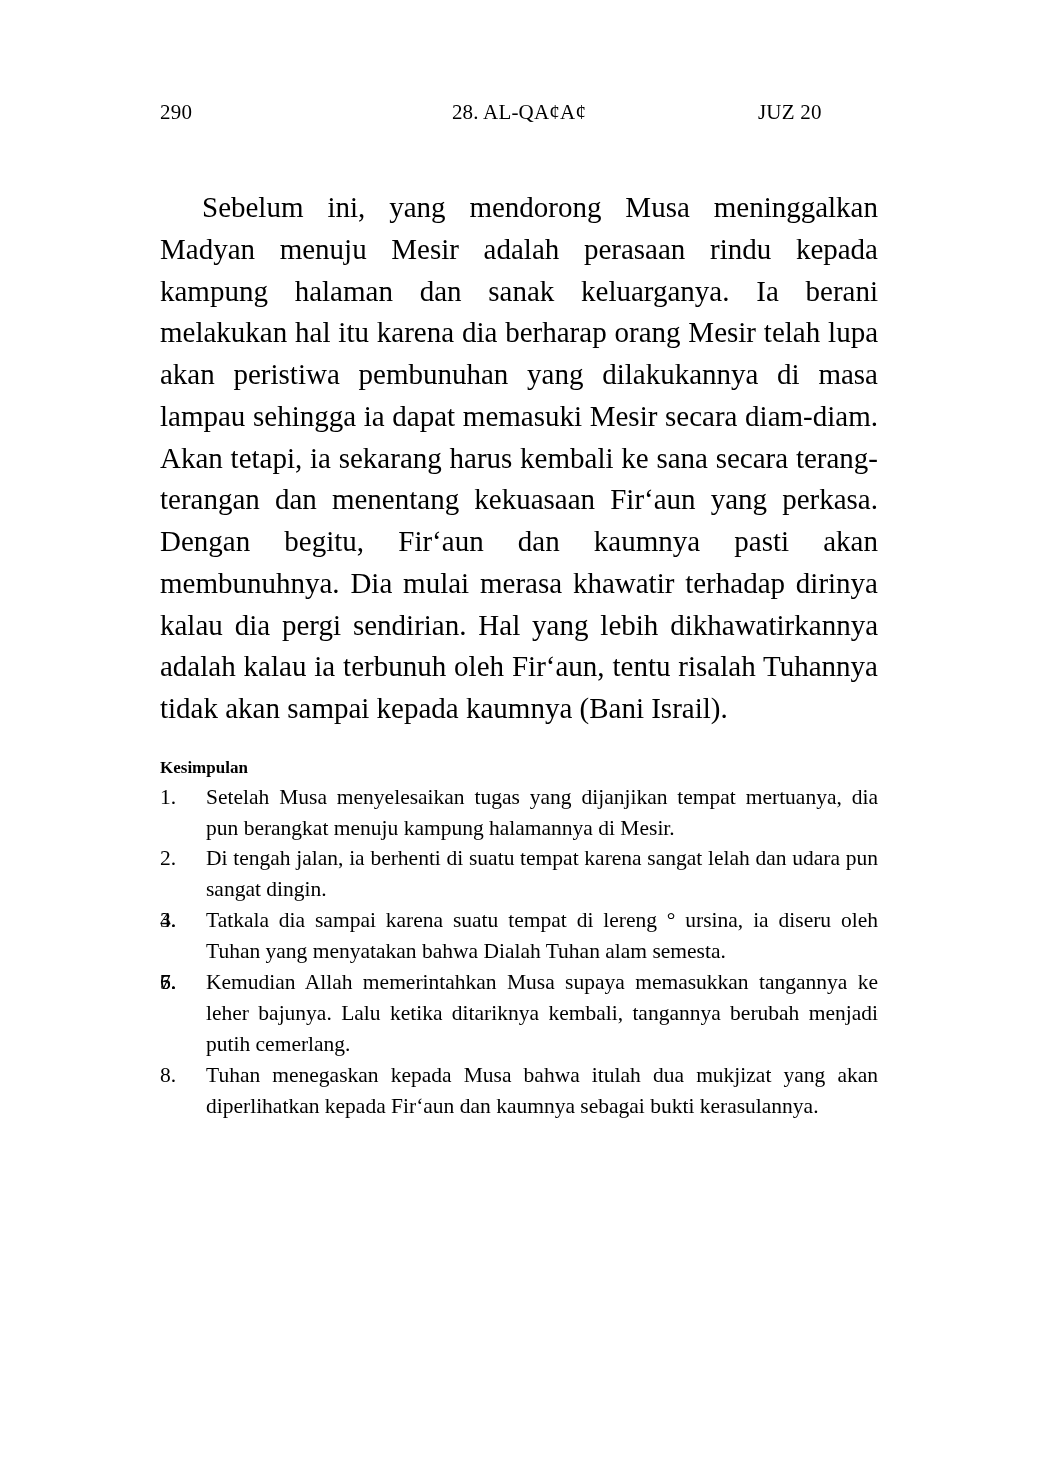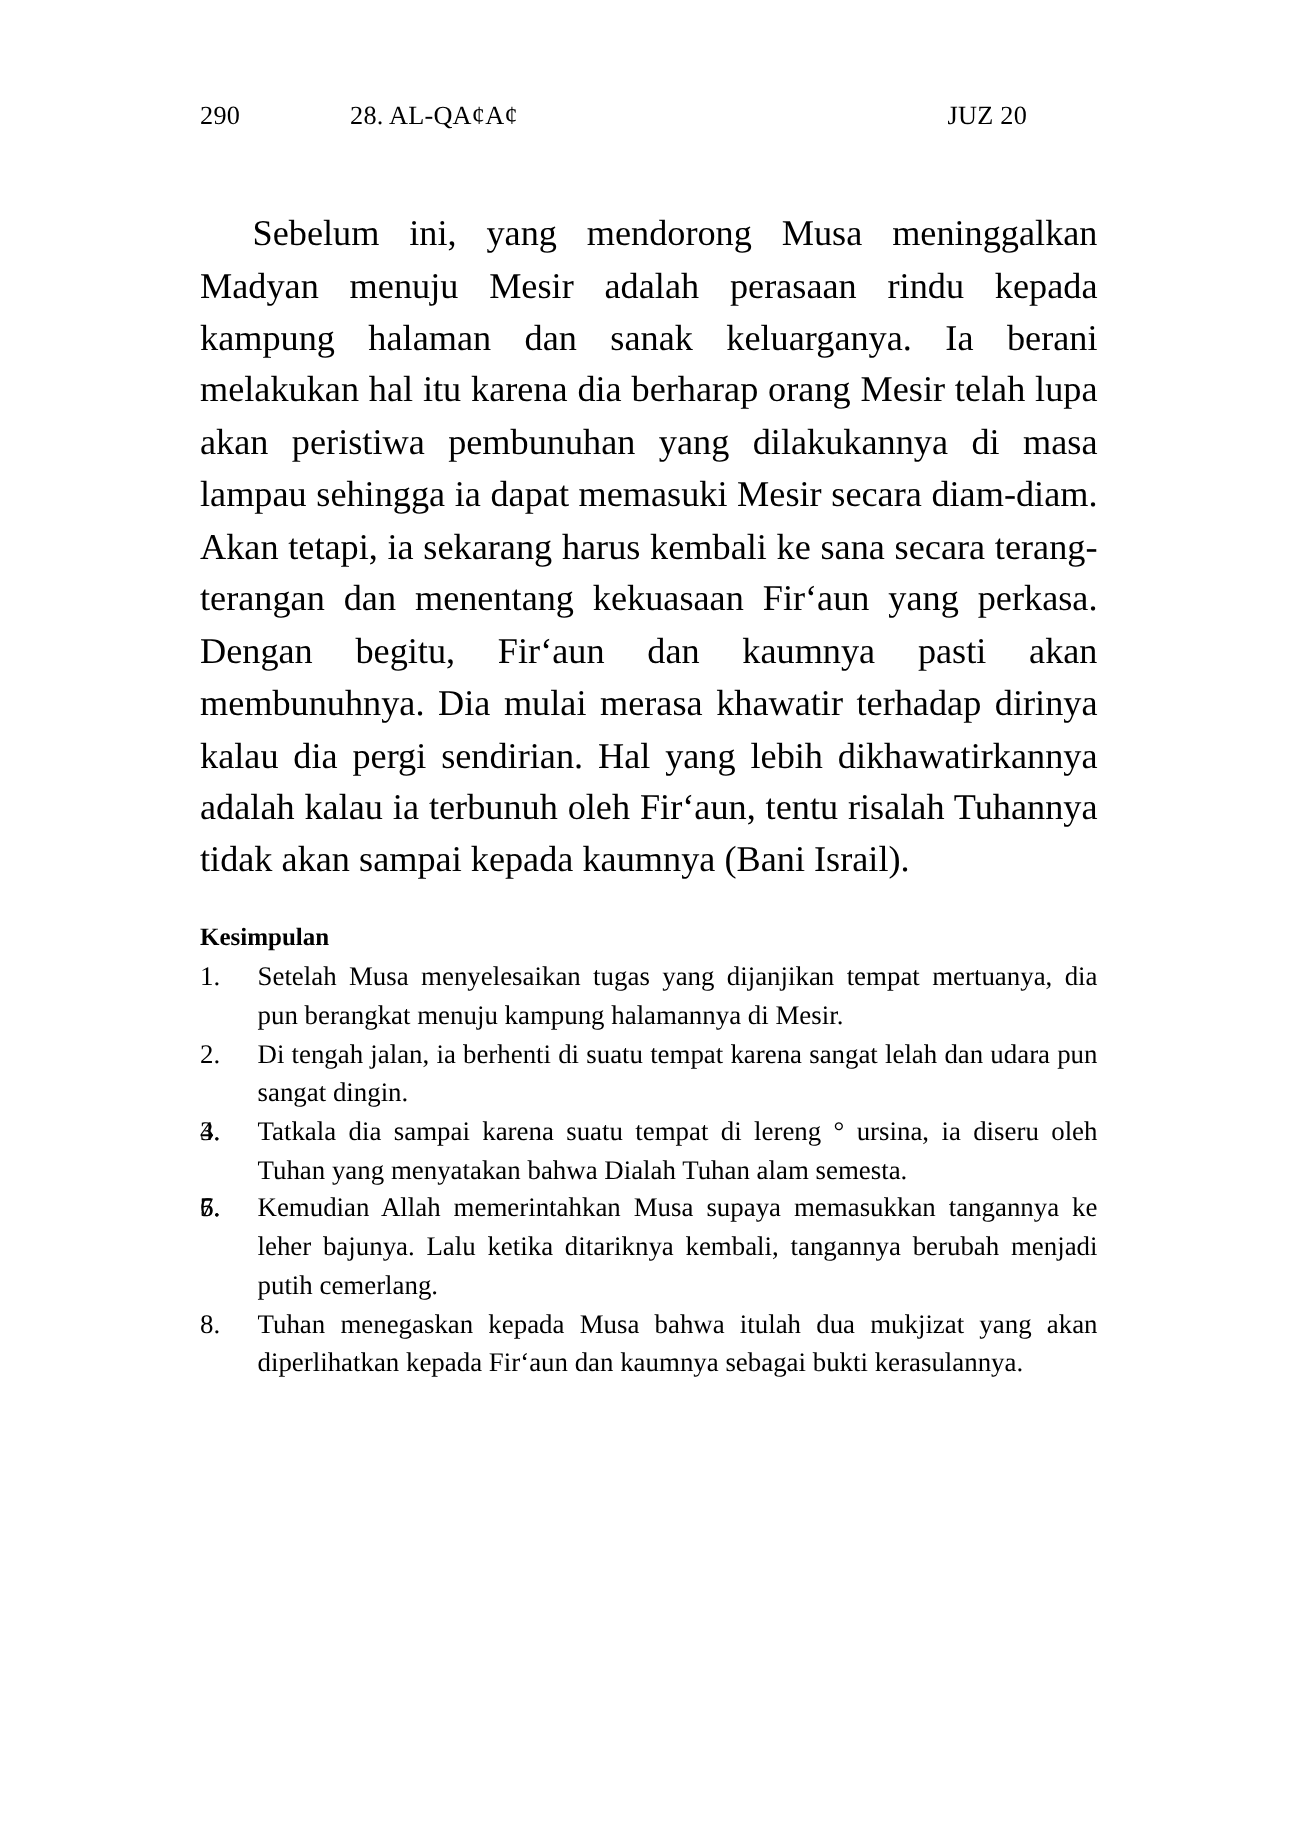--- a/index.html
+++ b/index.html
@@ -14,51 +14,52 @@
     color: #000000;
     position: relative;
   }
   .page {
     position: absolute;
     left: 0;
     top: 0;
     width: 1038px;
     height: 1047px;
     box-sizing: border-box;
-    padding: 80px 160px 0 160px;
+    padding: 100px 160px 0 160px;
   }
   .running-head {
     display: flex;
     align-items: baseline;
     font-size: 21px;
     letter-spacing: 0.2px;
     margin-bottom: 62px;
   }
   .rh-left {
     width: 120px;
     text-align: left;
   }
   .rh-center {
     flex: 1;
+    text-align: center;
   }
   .rh-right {
     width: 120px;
     text-align: left;
   }
   .body-par {
     font-size: 29px;
     line-height: 1.44;
     text-align: justify;
     text-justify: inter-word;
     text-indent: 42px;
     margin: 0 0 26px 0;
     hyphens: manual;
   }
   .section-title {
-    font-size: 20px;
+    font-size: 17px;
     font-weight: bold;
     margin: 0 0 2px 0;
     line-height: 1.4;
   }
   ol.numbered {
     list-style: none;
     margin: 0;
     padding: 0;
   }
   ol.numbered li {

